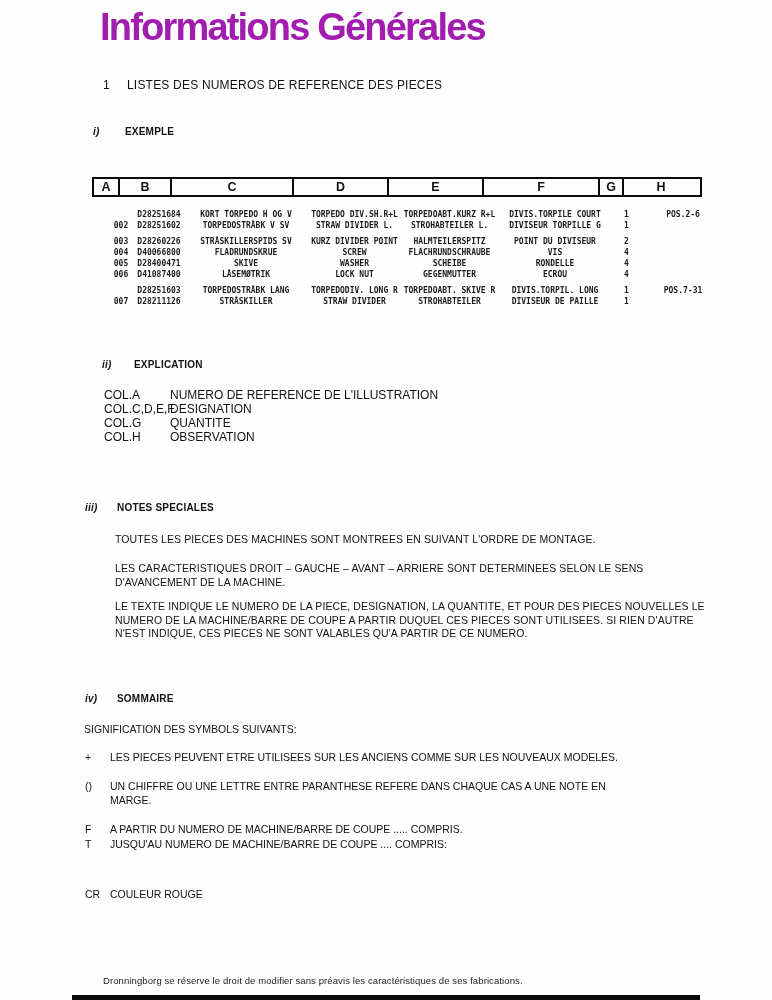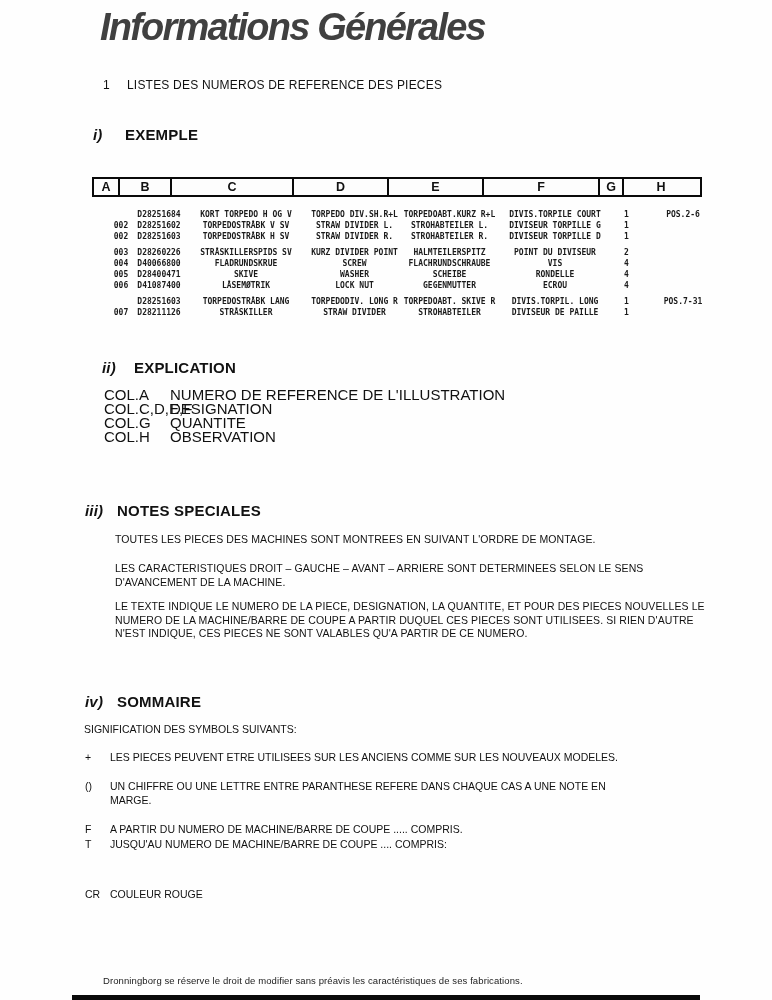--- a/index.html
+++ b/index.html
@@ -9,28 +9,27 @@
     background:#fefefe;
     font-family:"Liberation Sans", sans-serif;
     color:#111;
     overflow:hidden;
   }
   .abs{position:absolute;}
   
   .title{
     left:100px;top:6px;
     font-size:38px;font-weight:700;letter-spacing:-1.8px;
-    color:#404040;
-    font-style:italic;
+    color:#a21caf;
   }
   
   .secline{left:103px;top:78px;font-size:12px;letter-spacing:.2px;white-space:nowrap;}
   .secline .num{display:inline-block;width:24px;}
   
-  .subhead{font-size:15px;font-weight:700;letter-spacing:.2px;white-space:nowrap;}
+  .subhead{font-size:10px;font-weight:700;letter-spacing:.2px;white-space:nowrap;}
   .subhead .lbl{display:inline-block;width:32px;font-style:italic;font-weight:700;}
   
   .thead{
     left:92px;top:177px;width:610px;height:20px;
     border:2px solid #0a0a0a;
     display:flex;box-sizing:border-box;background:#fdfdfd;
   }
   .thead .hc{
     box-sizing:border-box;border-right:2px solid #0a0a0a;
     font-size:12.5px;font-weight:700;text-align:center;line-height:16px;
@@ -48,21 +47,21 @@
   .tc{display:inline-block;vertical-align:top;overflow:visible;}
   .c0{width:26px;padding-left:2px;box-sizing:border-box;}
   .c1{width:52px;}
   .c2{width:122px;}
   .c3{width:95px;}
   .c4{width:95px;}
   .c5{width:116px;}
   .c6{width:24px;padding-left:3px;box-sizing:border-box;}
   .c7{width:80px;padding-left:12px;box-sizing:border-box;}
   
-  .expl{left:104px;top:388px;font-size:15px;line-height:14px;}
+  .expl{left:104px;top:388px;font-size:12px;line-height:14px;}
   .expl .erow{white-space:nowrap;}
   .expl .elabel{display:inline-block;width:66px;}
   
   .para{font-size:10.5px;line-height:13.5px;letter-spacing:.1px;margin-left:32px;}
   .p1{left:83px;top:533px;width:620px;}
   .p2{left:83px;top:562px;width:600px;}
   .p3{left:83px;top:600px;width:592px;}
   
   .intro{left:84px;top:723px;font-size:10.5px;}
   .symbols{left:85px;top:750px;font-size:10.5px;line-height:14px;}
@@ -105,21 +104,20 @@
       <div class="hc" style="width: 95px;">E</div>
       <div class="hc" style="width: 116px;">F</div>
       <div class="hc" style="width: 24px;">G</div>
       <div class="hc" style="width: 74px;">H</div>
     </div>
 
   <div class="abs tdata" id="table-body">
       <div class="tgroup">
         <div class="trow"><span class="tc c0"></span><span class="tc c1">D28251684</span><span class="tc c2">KORT TORPEDO H OG V</span><span class="tc c3">TORPEDO DIV.SH.R+L</span><span class="tc c4">TORPEDOABT.KURZ R+L</span><span class="tc c5">DIVIS.TORPILE COURT</span><span class="tc c6">1</span><span class="tc c7">POS.2-6</span></div>
         <div class="trow"><span class="tc c0">002</span><span class="tc c1">D28251602</span><span class="tc c2">TORPEDOSTRÅBK V SV</span><span class="tc c3">STRAW DIVIDER L.</span><span class="tc c4">STROHABTEILER L.</span><span class="tc c5">DIVISEUR TORPILLE G</span><span class="tc c6">1</span><span class="tc c7"></span></div>
-        <div class="trow"><span class="tc c0">002</span><span class="tc c1">D28251603</span><span class="tc c2">TORPEDOSTRÅBK H SV</span><span class="tc c3">STRAW DIVIDER R.</span><span class="tc c4">STROHABTEILER R.</span><span class="tc c5">DIVISEUR TORPILLE D</span><span class="tc c6">1</span><span class="tc c7"></span></div>
       </div>
       <div class="tgroup">
         <div class="trow"><span class="tc c0">003</span><span class="tc c1">D28260226</span><span class="tc c2">STRÅSKILLERSPIDS SV</span><span class="tc c3">KURZ DIVIDER POINT</span><span class="tc c4">HALMTEILERSPITZ</span><span class="tc c5">POINT DU DIVISEUR</span><span class="tc c6">2</span><span class="tc c7"></span></div>
         <div class="trow"><span class="tc c0">004</span><span class="tc c1">D40066800</span><span class="tc c2">FLADRUNDSKRUE</span><span class="tc c3">SCREW</span><span class="tc c4">FLACHRUNDSCHRAUBE</span><span class="tc c5">VIS</span><span class="tc c6">4</span><span class="tc c7"></span></div>
         <div class="trow"><span class="tc c0">005</span><span class="tc c1">D28400471</span><span class="tc c2">SKIVE</span><span class="tc c3">WASHER</span><span class="tc c4">SCHEIBE</span><span class="tc c5">RONDELLE</span><span class="tc c6">4</span><span class="tc c7"></span></div>
         <div class="trow"><span class="tc c0">006</span><span class="tc c1">D41087400</span><span class="tc c2">LÅSEMØTRIK</span><span class="tc c3">LOCK NUT</span><span class="tc c4">GEGENMUTTER</span><span class="tc c5">ECROU</span><span class="tc c6">4</span><span class="tc c7"></span></div>
       </div>
       <div class="tgroup">
         <div class="trow"><span class="tc c0"></span><span class="tc c1">D28251603</span><span class="tc c2">TORPEDOSTRÅBK LANG</span><span class="tc c3">TORPEDODIV. LONG R</span><span class="tc c4">TORPEDOABT. SKIVE R</span><span class="tc c5">DIVIS.TORPIL. LONG</span><span class="tc c6">1</span><span class="tc c7">POS.7-31</span></div>
         <div class="trow"><span class="tc c0">007</span><span class="tc c1">D28211126</span><span class="tc c2">STRÅSKILLER</span><span class="tc c3">STRAW DIVIDER</span><span class="tc c4">STROHABTEILER</span><span class="tc c5">DIVISEUR DE PAILLE</span><span class="tc c6">1</span><span class="tc c7"></span></div>

